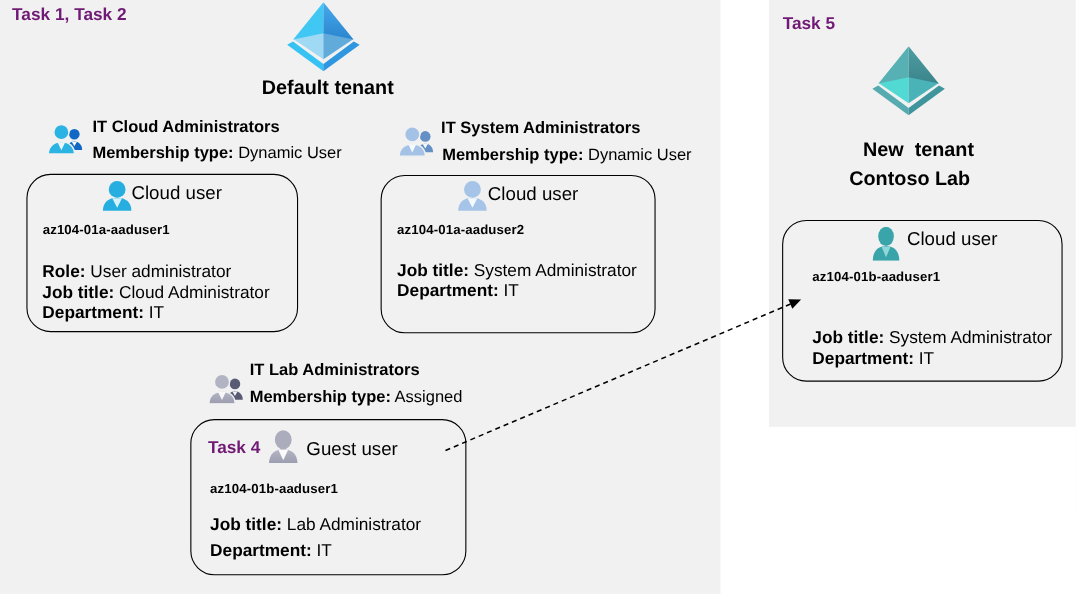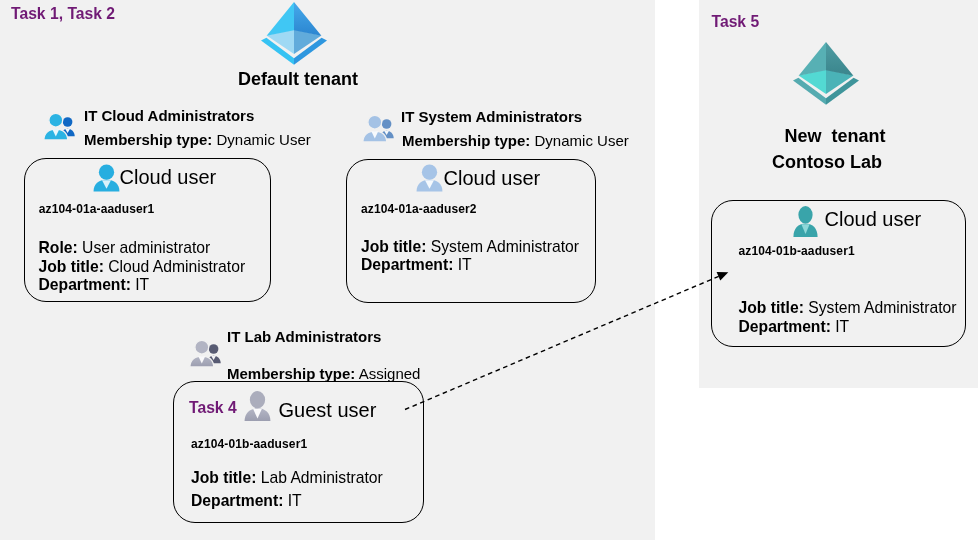--- a/index.html
+++ b/index.html
@@ -17,21 +17,21 @@
   .card {
     position: absolute;
     border: 1.4px solid #000000;
     border-radius: 22px;
     background: transparent;
   }
   .txt { position: absolute; white-space: nowrap; line-height: 1; }
   .b { font-weight: bold; }
   .navy { color: #701a75; font-weight: bold; font-size: 15.8px; }
   .fs15  { font-size: 15.7px; }
-  .fs155 { font-size: 20px; }
+  .fs155 { font-size: 17px; }
   .fs16g { font-size: 15px; }
   .fs16  { font-size: 12px; letter-spacing: 0.12px; }
   .fs175 { font-size: 18px; }
   .ctr { text-align: center; }
   .pre { white-space: pre; }
   svg.overlay { position: absolute; left: 0; top: 0; z-index: 5; pointer-events: none; }
   .icon { position: absolute; }
 </style>
 </head>
 <body>
@@ -146,21 +146,21 @@
   <path d="M17.9,23.3 C17.9,18.6 20.8,15.7 24.6,15.7 C28.4,15.7 31.7,18.6 31.7,23.3 Z" fill="#585B73"></path>
   <polygon points="22.3,15.9 26.9,15.9 24.6,19.9" fill="#F2F2F5"></polygon>
   <circle cx="24.6" cy="9" r="4.8" fill="#585B73"></circle>
   <g stroke="#F1F1F1" stroke-width="1.3">
     <path d="M0.9,27 C0.9,20.2 5.6,16 12.8,16 C20,16 24.7,20.2 24.7,27 Z" fill="url(#gGray)"></path>
     <circle cx="12.8" cy="7.2" r="6.9" fill="#B2B4C3"></circle>
   </g>
   <polygon points="9.3,16.3 16.3,16.3 12.8,23.6" fill="#F8F8FA"></polygon>
 </svg>
 <div class="txt b fs16g" style="left:227px; top:328.9px;">IT Lab Administrators</div>
-<div class="txt fs16g" style="left:227px; top:353.4px;margin-top:13px;">
+<div class="txt fs16g" style="left:227px; top:353.4px;">
   <span class="b">Membership type:</span>
   <span>Assigned</span>
 </div>
 
 <div class="card" style="left:173px; top:380.5px; width:251px; height:142px;"></div>
 <div class="txt navy fs15" style="left:189px; top:399.5px;">Task 4</div>
 <svg class="icon" style="left:242.5px; top:390.5px;" width="29" height="30.5" viewBox="0 0 30 28" preserveAspectRatio="none">
   <path d="M1.6,28 C1.6,20.3 6.8,15.9 15,15.9 C23.2,15.9 28.4,20.3 28.4,28 Z" fill="url(#gGray)"></path>
   <polygon points="10.4,16.4 19.6,16.4 15,25.2" fill="#FAFAFC"></polygon>
   <circle cx="15" cy="8" r="7.9" fill="#ABADBC"></circle>

